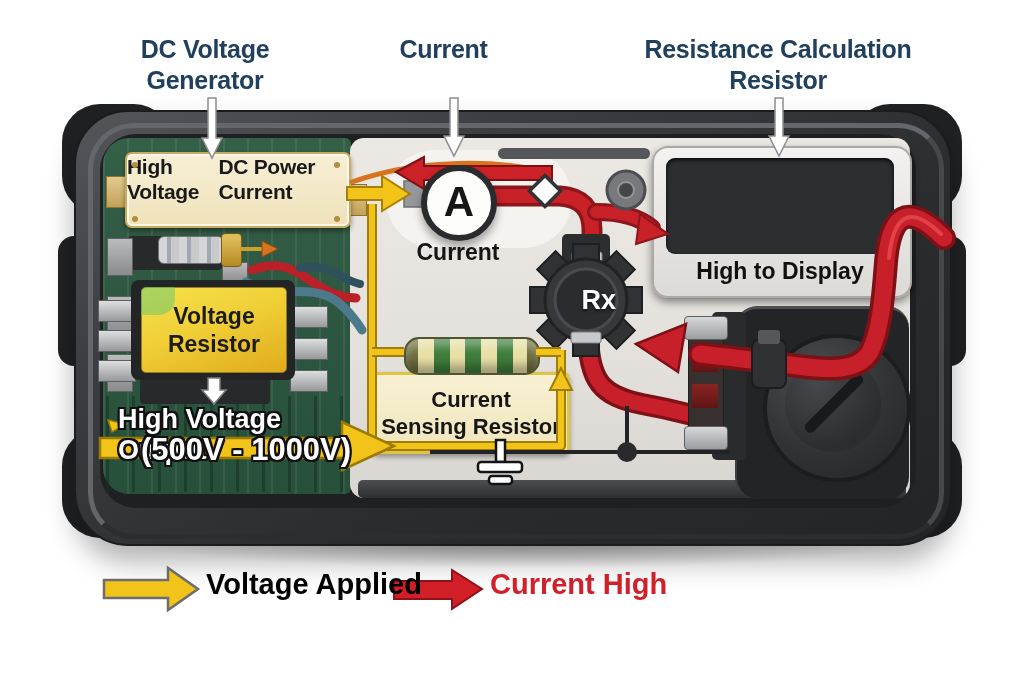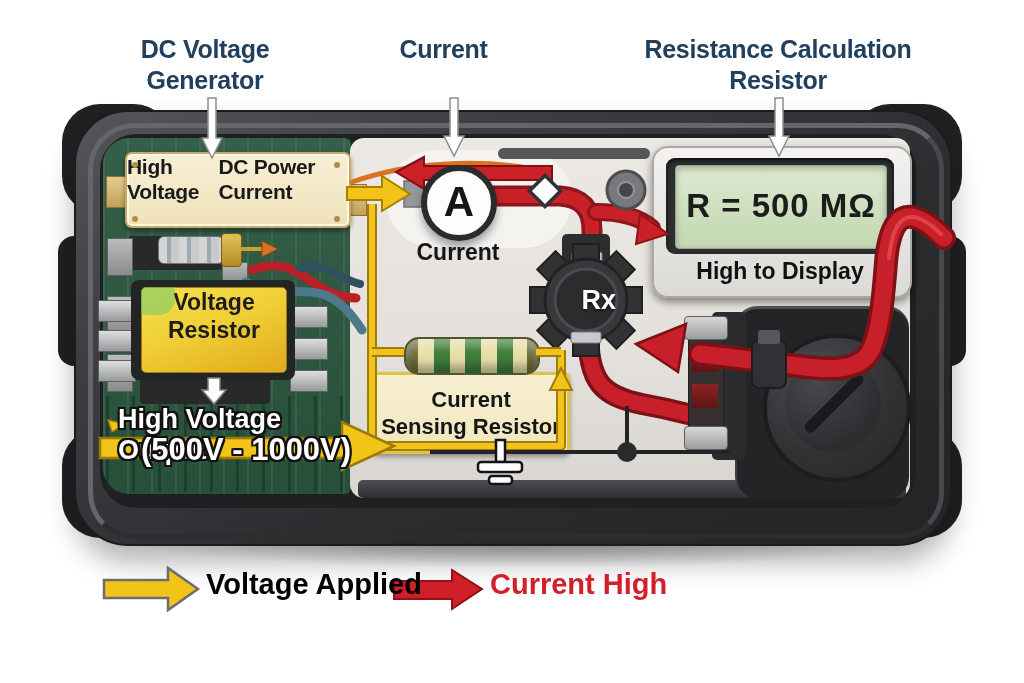--- a/index.html
+++ b/index.html
@@ -39,21 +39,21 @@
   .led{position:absolute;left:138px;top:366px;width:16px;height:12px;background:#d9d44a;border:1px solid #8a8420;z-index:22;}
   .box-ps{position:absolute;left:125px;top:152px;width:222px;height:72px;background:linear-gradient(180deg,#f7efd6,#efe2ba);
        border:2px solid #c8ab62;border-radius:7px;box-shadow:0 3px 5px rgba(0,0,0,0.4), inset 0 0 0 2px #fdf8e8;z-index:40;
        display:flex;justify-content:center;text-align:left;}
   .box-ps .l1,.box-ps .l2{font-weight:bold;color:#191919;font-size:21px;line-height:25px;letter-spacing:-0.3px;}
   .rivet{position:absolute;width:6px;height:6px;border-radius:3px;background:#b18f3e;z-index:41;}
   .tab{position:absolute;background:linear-gradient(180deg,#e2cb90,#c3a158);border:1px solid #8f7233;z-index:39;}
   .ic-base{position:absolute;left:131px;top:280px;width:164px;height:100px;background:#232426;border-radius:8px;z-index:40;}
   .ic-face{position:absolute;left:141px;top:287px;width:144px;height:84px;border-radius:5px;z-index:41;
        background:linear-gradient(160deg,#f6e14d 0%,#f0cf36 45%,#e0ab1d 100%);border:1px solid #9a7d12;
-       display:flex;flex-direction:column;justify-content:flex-start;text-align:center;}
+       display:flex;flex-direction:column;justify-content:center;text-align:center;}
   .ic-face .l1,.ic-face .l2{font-weight:bold;color:#1c1c1c;font-size:23px;line-height:28px;}
   .sheen{position:absolute;left:141px;top:287px;width:34px;height:28px;border-radius:5px 0 16px 0;background:rgba(110,200,110,0.55);z-index:42;}
   .pin{position:absolute;width:36px;height:20px;background:linear-gradient(180deg,#dcdee0,#97999b);border:1px solid #5d5f61;z-index:40;}
   
   .hv1{position:absolute;left:118px;top:404px;width:256px;text-align:left;color:#fff;font-weight:bold;font-size:27px;z-index:60;
        text-shadow:-2px 0 0 #111,2px 0 0 #111,0 -2px 0 #111,0 2px 0 #111,-2px -2px 0 #111,2px 2px 0 #111,-2px 2px 0 #111,2px -2px 0 #111;}
   .hv2{position:absolute;left:112px;top:432px;width:268px;text-align:center;color:#fff;font-weight:bold;font-size:31px;z-index:60;
        text-shadow:-2px 0 0 #111,2px 0 0 #111,0 -2px 0 #111,0 2px 0 #111,-2px -2px 0 #111,2px 2px 0 #111,-2px 2px 0 #111,2px -2px 0 #111;}
   
   .ammeter{position:absolute;left:421px;top:165px;width:64px;height:64px;border-radius:50%;background:#fdfdfc;
@@ -175,23 +175,20 @@
     <div>Current</div>
   </div>
   <div class="res-body"></div>
   <div class="box-csr">
     <div class="l1">Current</div>
     <div class="l2">Sensing Resistor</div>
   </div>
 
   <div class="disp-panel"></div>
   <div class="bezel"></div>
-  <div class="lcd">
-    <div class="reading">R = 500 MΩ</div>
-  </div>
   <div class="disp-caption">High to Display</div>
 
   <div class="knob-recess"></div>
   <div class="knob-outer"></div>
   <div class="knob-inner"></div>
   <div class="knob-slot"></div>
   <div class="fuse-bracket"></div>
   <div class="fuse-cap" style="top:316px;"></div>
   <div class="fuse-body"></div>
   <div class="fuse-win" style="top:348px;"></div>

